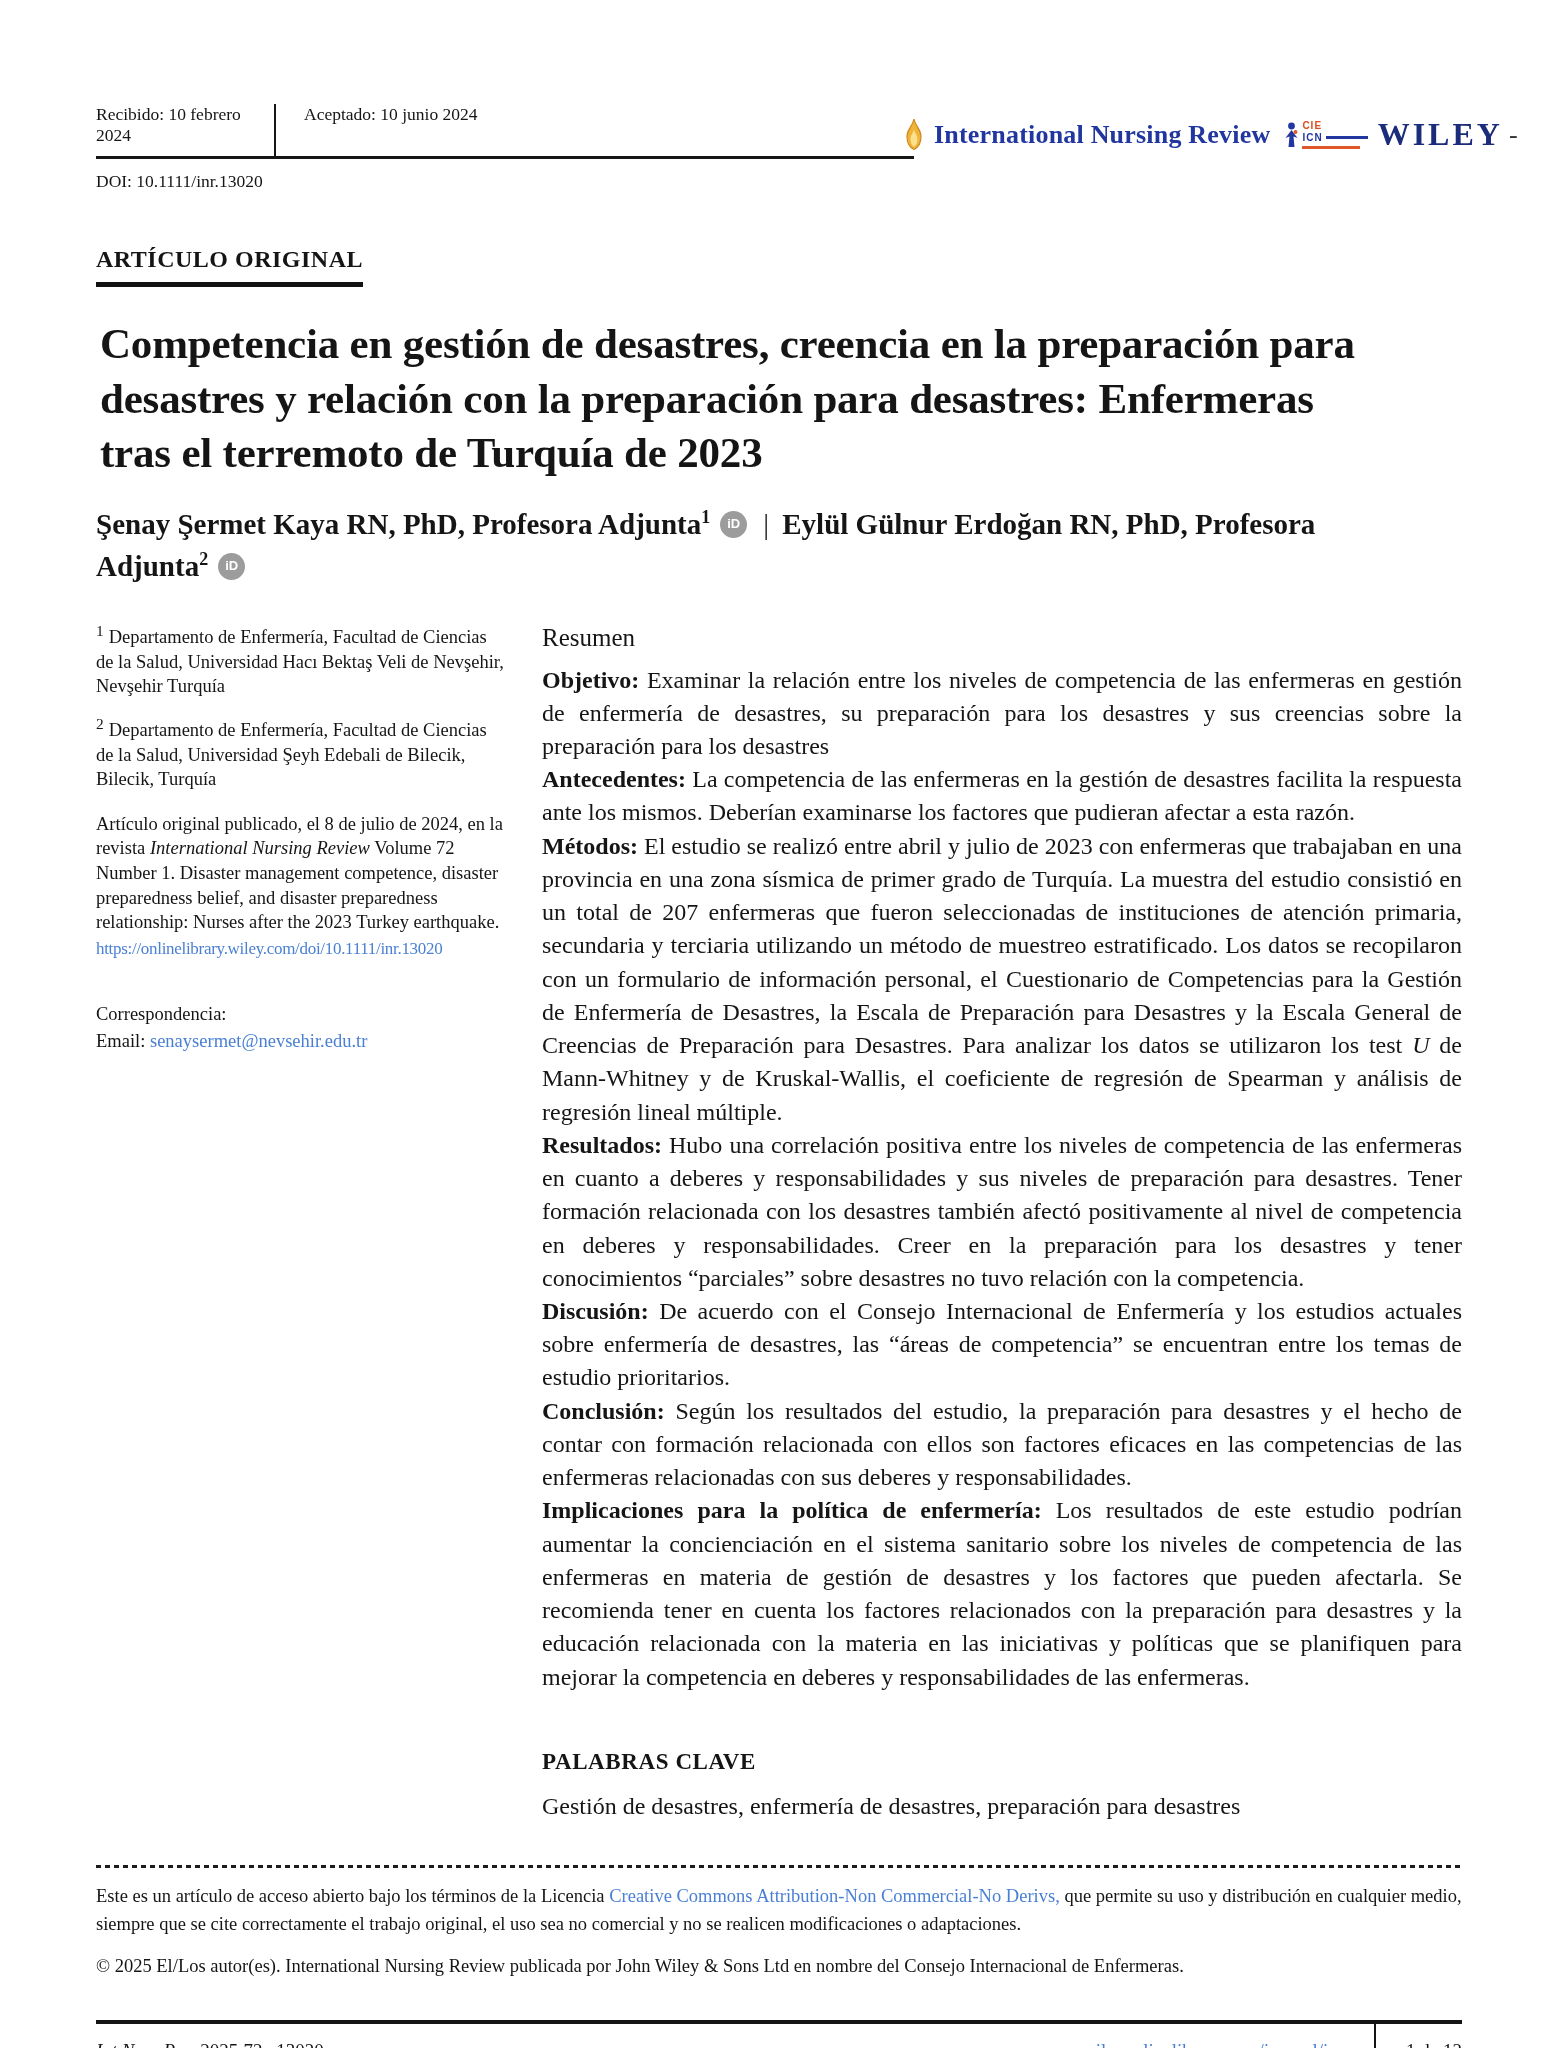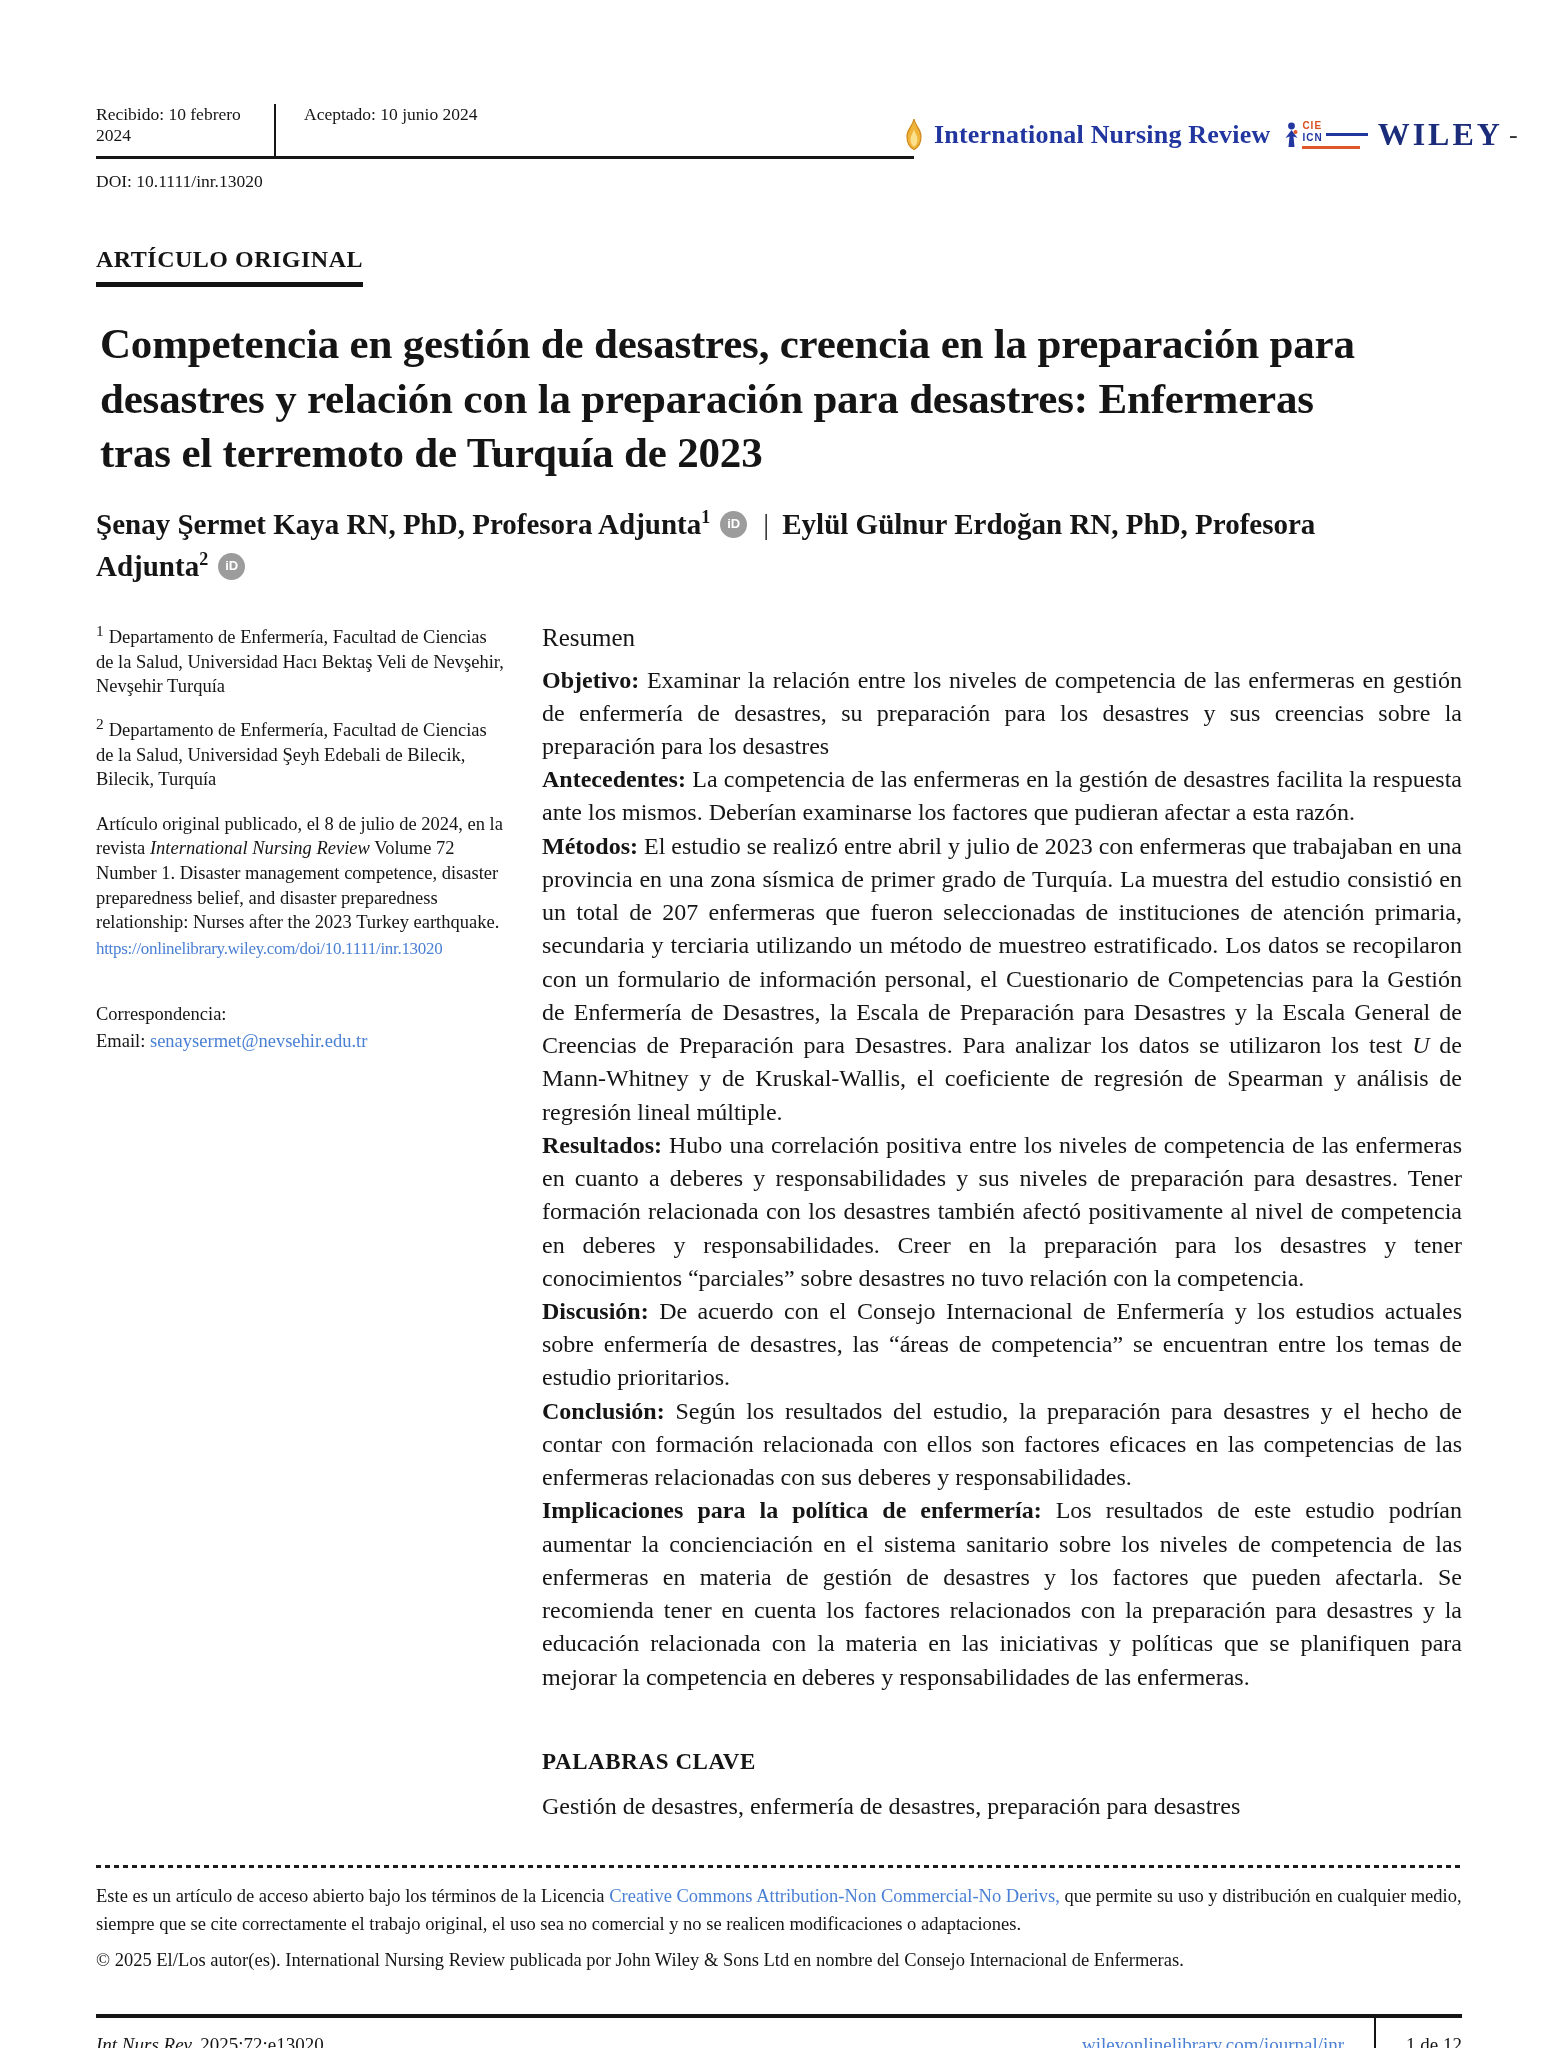--- a/index.html
+++ b/index.html
@@ -20,21 +20,21 @@
   .vdiv { width: 2px; background: #161616; margin-right: 28px; }
   .doi-line { margin-top: 12px; font-size: 17.5px; }
 
   .journal-brand { position: absolute; top: 116px; left: 806px; display: flex; align-items: center; }
   .flame { display: inline-flex; margin-right: 8px; }
   .journal-name { color: #2236a0; font-weight: bold; font-size: 26px; letter-spacing: 0.2px; white-space: nowrap; }
   .icn-mark { display: inline-flex; align-items: center; margin: 0 10px 0 14px; }
   .icn-person { margin-right: 3px; }
   .icn-lines { display: inline-flex; flex-direction: column; line-height: 1; }
   .icn-cie { font-family: "Liberation Sans", sans-serif; font-size: 10px; font-weight: bold; color: #d94f1e; letter-spacing: 1px; }
-  .icn-row { display: inline-flex; margin-top: 2px; }
+  .icn-row { display: inline-flex; align-items: center; margin-top: 2px; }
   .icn-icn { font-family: "Liberation Sans", sans-serif; font-size: 10px; font-weight: bold; color: #2236a0; letter-spacing: 1px; }
   .icn-blue-bar { display: inline-block; width: 42px; height: 3px; background: #2236a0; margin-left: 3px; }
   .icn-orange-bar { display: inline-block; width: 58px; height: 3px; background: #e0572a; margin-top: 3px; }
   .wiley { color: #1b2d7a; font-weight: bold; font-size: 32px; letter-spacing: 3px; }
   .brand-dash { font-size: 26px; color: #333; margin-left: 6px; }
 
   
   .kicker {
     display: inline-block; margin-top: 54px;
     font-size: 24px; font-weight: bold; letter-spacing: 0.5px;
@@ -69,21 +69,21 @@
 
   .abstract { flex: 1; margin-left: 36px; font-size: 24px; line-height: 1.385; text-align: justify; }
   .abs-heading { margin: 0 0 8px; font-size: 25px; font-weight: normal; }
   .abs-p { margin: 0; }
   .kw-heading { margin: 52px 0 12px; font-size: 23px; font-weight: bold; letter-spacing: 0.6px; }
   .kw-line { margin: 0; text-align: left; }
 
   
   .dotted-rule { margin-top: 42px; height: 3px;
     background: repeating-linear-gradient(90deg, #1c1c1c 0 5px, transparent 5px 9px); }
-  .license { margin: 14px 0 8px; font-size: 18.5px; line-height: 1.52; max-width: 1370px; }
+  .license { margin: 14px 0 14px; font-size: 18.5px; line-height: 1.52; max-width: 1370px; }
   .copyright { margin: 0; }
   .footer-rule { margin-top: 40px; height: 4px; background: #141414; }
   .footer-row { display: flex; justify-content: space-between; align-items: flex-start; margin-top: 16px; font-size: 19px; }
   .footer-left i { font-style: italic; }
   .footer-right { display: flex; align-items: flex-start; }
   .page-divider { display: inline-block; width: 2px; height: 52px; background: #141414; margin: -20px 30px 0; }
   .page-info { padding-top: 0; }
 </style>
 </head>
 <body>

